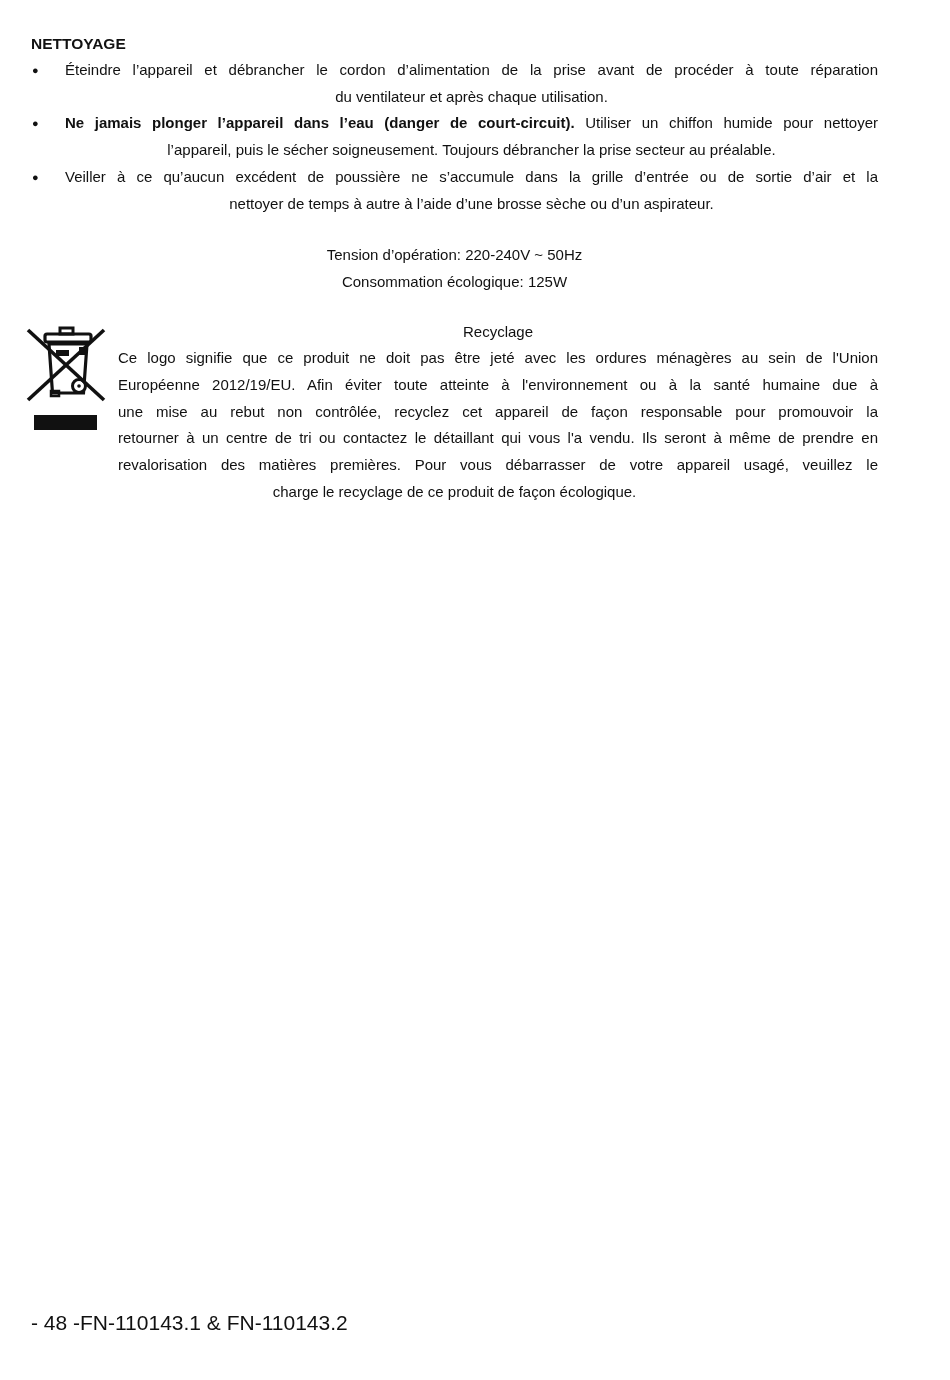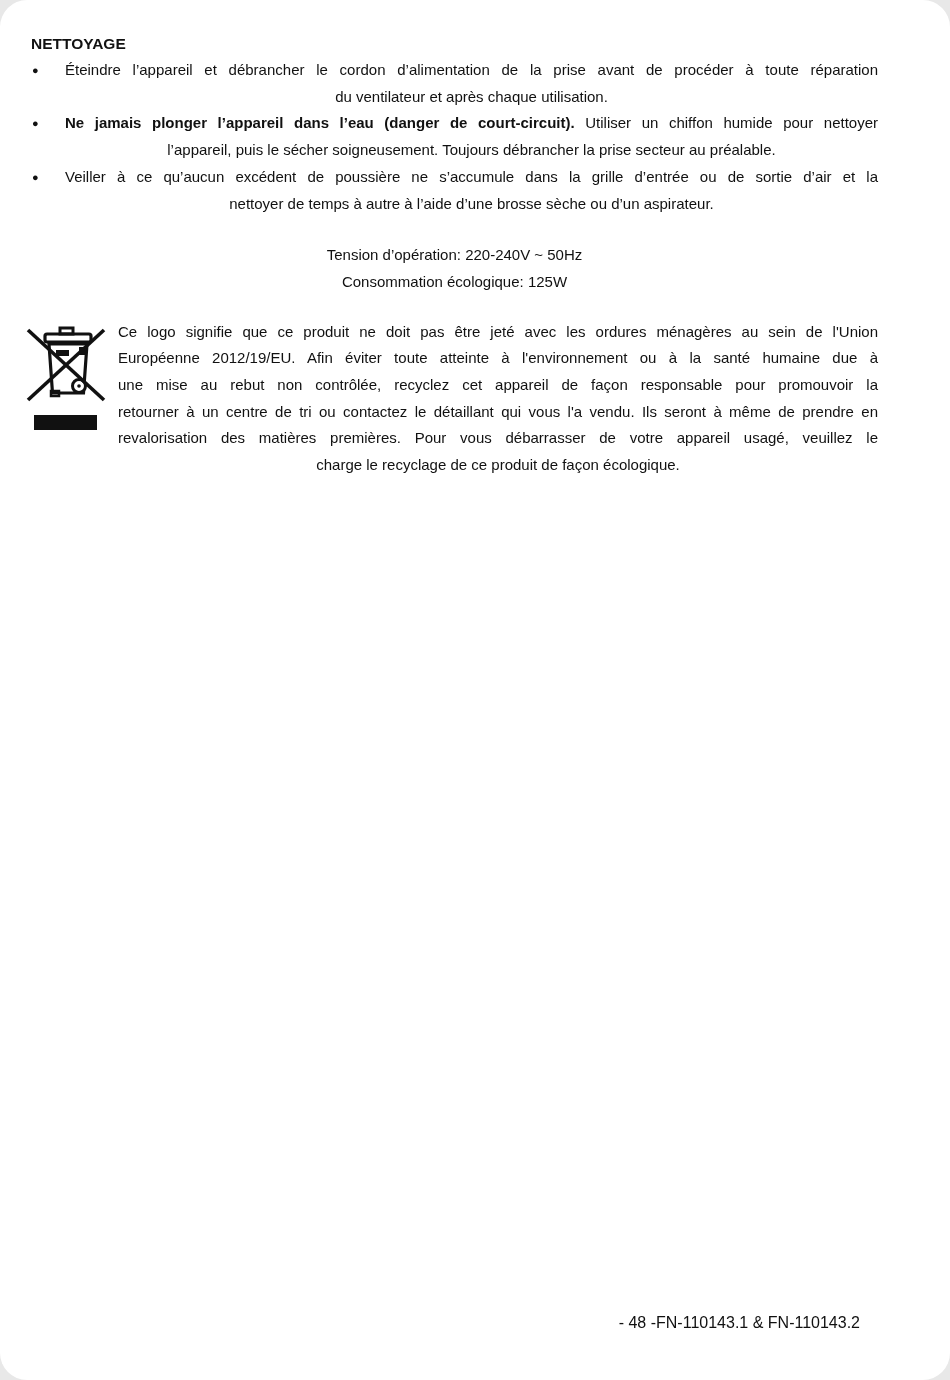--- a/index.html
+++ b/index.html
@@ -5,21 +5,20 @@
   html,body{margin:0;padding:0;background:#e8e8e8;}
   .page{
     position:relative;
     width:950px;height:1380px;
     background:#ffffff;
     color:#111111;
     font-family:"Liberation Sans","DejaVu Sans",sans-serif;
     font-size:15px;
     overflow:hidden;
     margin:0 auto;
-    border-radius:27px;
   }
   .content{
     position:absolute;
     left:31px;top:30px;
     width:847px;
   }
   .h{
     font-weight:bold;
     font-size:15.5px;
     line-height:27px;
@@ -39,23 +38,23 @@
     float:left;
     width:87px;height:134px;
   }
   .weee-float svg{margin-left:-5px;margin-top:4px;display:block;}
   .clear{clear:both;}
   .footer{
     position:absolute;
     left:31px;top:1309px;
     width:829px;
     display:flex;
-    justify-content:flex-end;
+    justify-content:flex-start;
     line-height:27px;
-    font-size:16px;
+    font-size:21px;
   }
 </style>
 </head>
 <body>
 
 <div class="page">
   <div class="content">
 
     <div class="h">NETTOYAGE</div>
 
@@ -94,20 +93,21 @@
           <rect x="25" y="68" width="8" height="5" fill="none" stroke="#111" stroke-width="2.5"></rect>
           <circle cx="53" cy="63" r="6.5" fill="#fff" stroke="#111" stroke-width="3"></circle>
           <circle cx="53" cy="63" r="1.8" fill="#111"></circle>
 
           <line x1="2" y1="7" x2="78" y2="77" stroke="#111" stroke-width="3.6"></line>
           <line x1="78" y1="7" x2="2" y2="77" stroke="#111" stroke-width="3.6"></line>
 
           <rect x="8" y="92" width="63" height="15" fill="#111"></rect>
         </svg>
       </div>
+      <div class="line ll">Recyclage</div>
       <div class="line jl">Ce logo signifie que ce produit ne doit pas être jeté avec les ordures ménagères au sein de l'Union</div>
       <div class="line jl">Européenne 2012/19/EU. Afin éviter toute atteinte à l'environnement ou à la santé humaine due à</div>
       <div class="line jl">une mise au rebut non contrôlée, recyclez cet appareil de façon responsable pour promouvoir la</div>
       <div class="line jl">retourner à un centre de tri ou contactez le détaillant qui vous l'a vendu. Ils seront à même de prendre en</div>
       <div class="line jl">revalorisation des matières premières. Pour vous débarrasser de votre appareil usagé, veuillez le</div>
       <div class="line ll">charge le recyclage de ce produit de façon écologique.</div>
       <div class="clear"></div>
     </div>
 
   </div>

